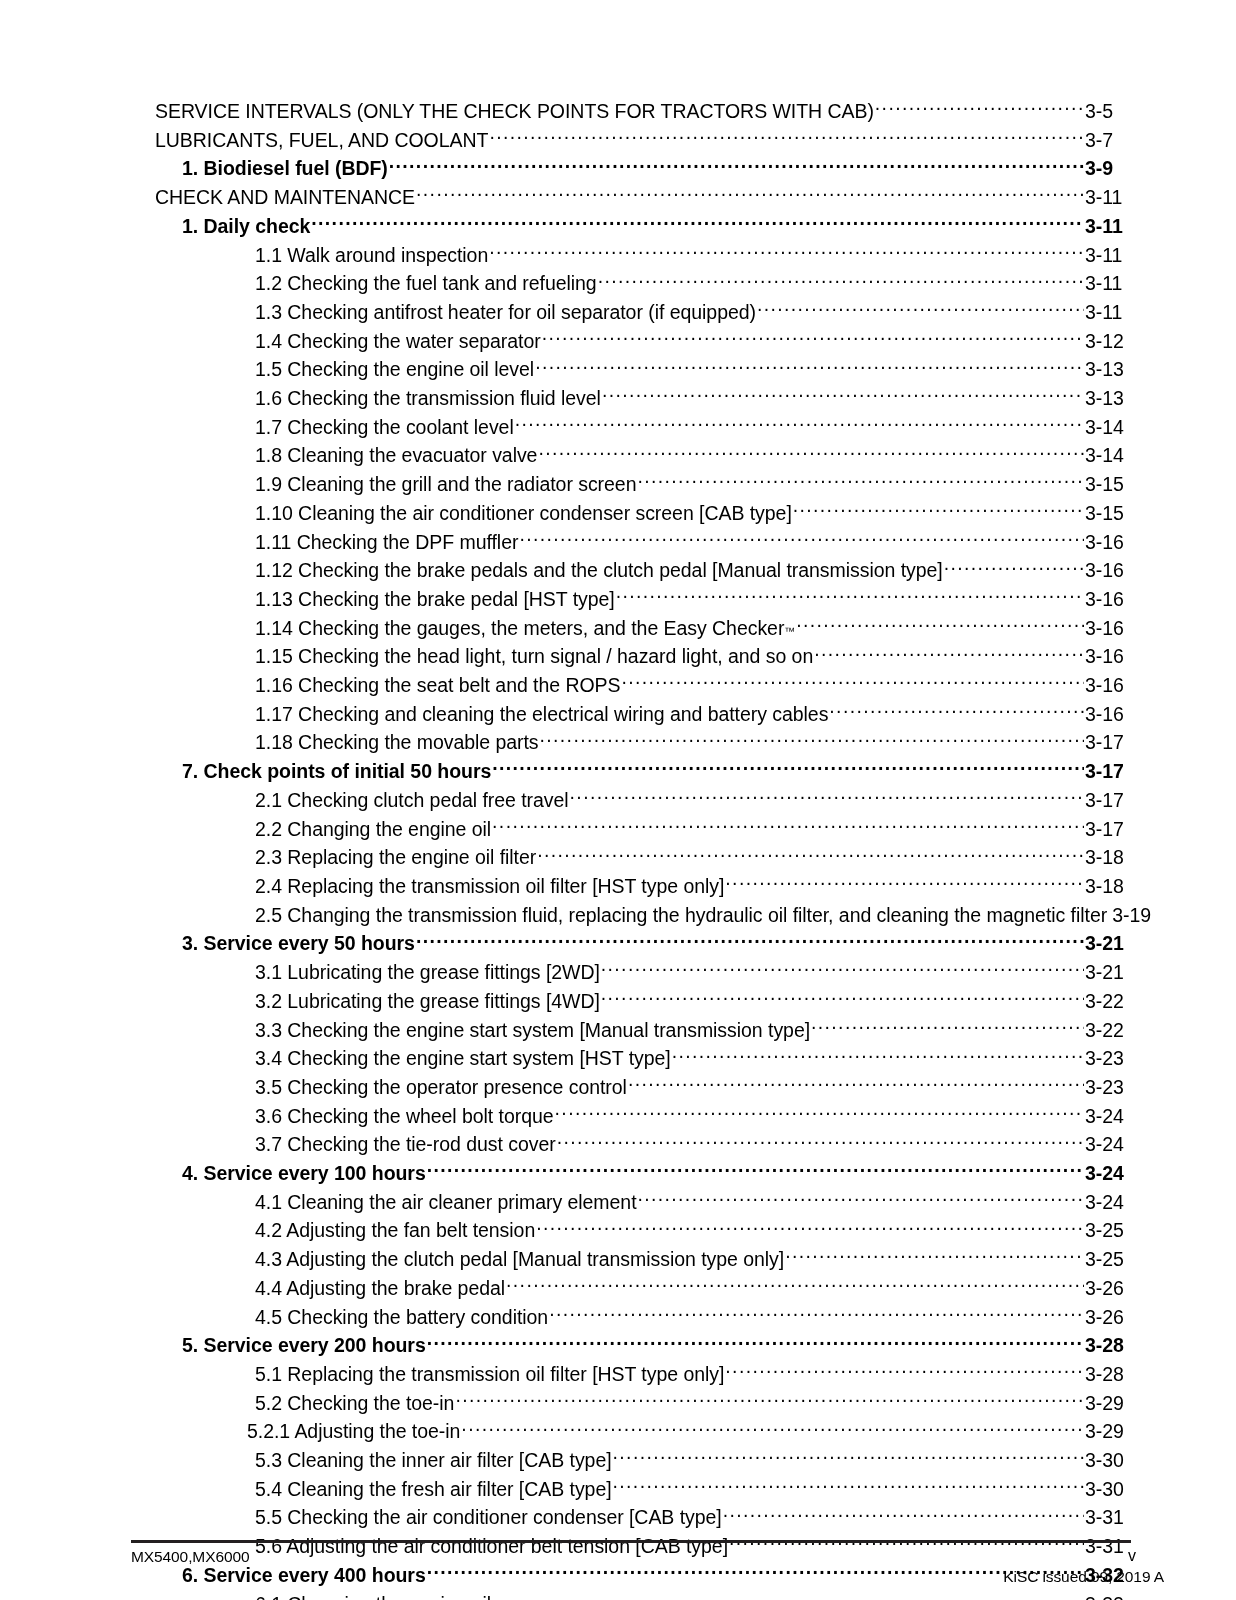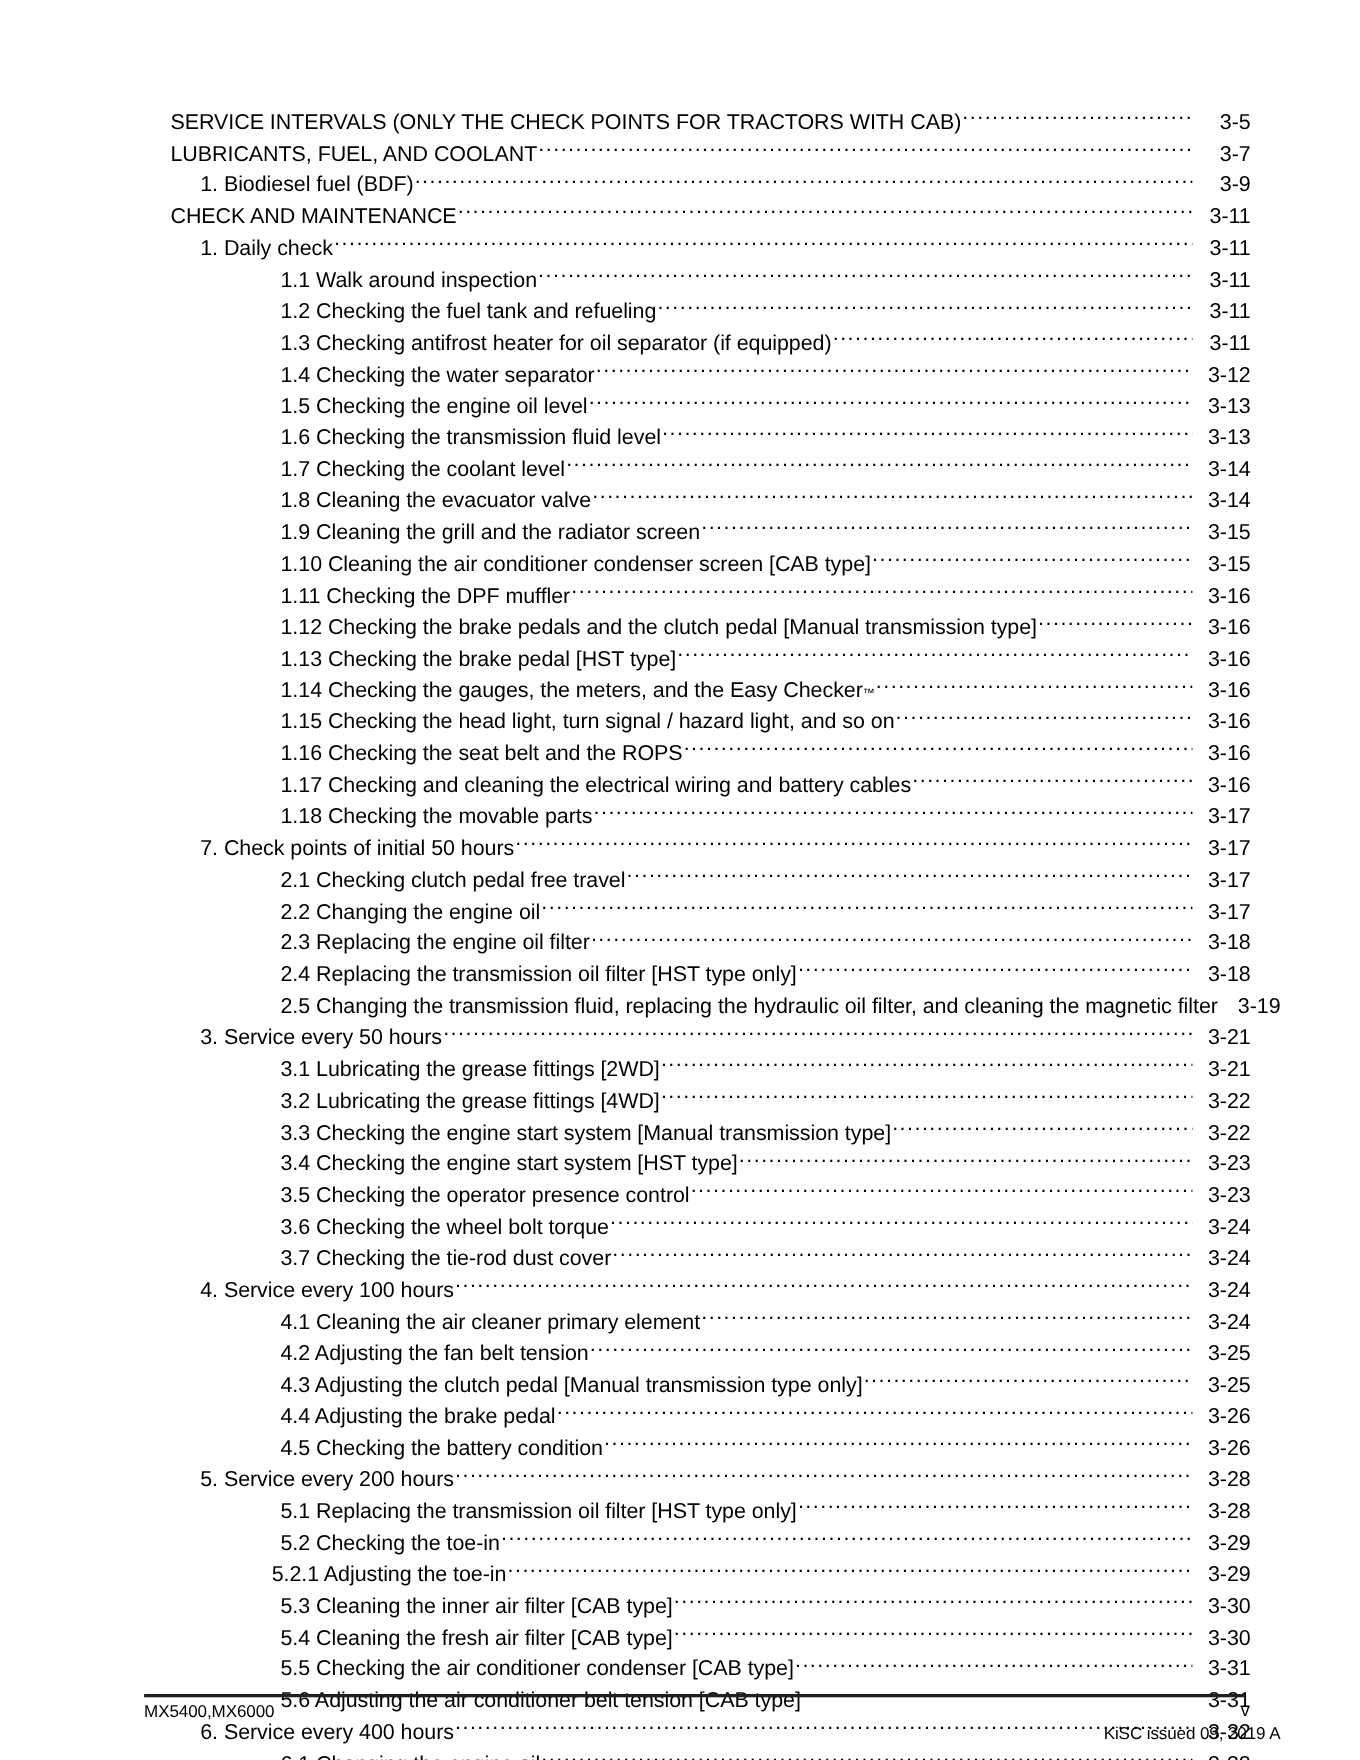--- a/index.html
+++ b/index.html
@@ -56,27 +56,27 @@
     position: absolute;
     left: 0;
     bottom: 0;
     white-space: nowrap;
     font-size: 19.5px;
     letter-spacing: 1.35px;
     color: #000;
   }
   .toc-entry .pageno {
     flex: 0 0 auto;
-    text-align: right;
+    text-align: left;
     min-width: 52px;
   }
 
   
   .lvl0 { margin-left: 0px; }
-  .lvl1 { margin-left: 27px; }
+  .lvl1 { margin-left: 27px; font-weight: bold; }
   .lvl2 { margin-left: 100px; }
   .lvl3 { margin-left: 92px; }
   .toc-entry.nolead .title { padding-right: 5px; }
 
   sup.tm {
     font-size: 0.56em;
     vertical-align: super;
     line-height: 0;
   }
 

